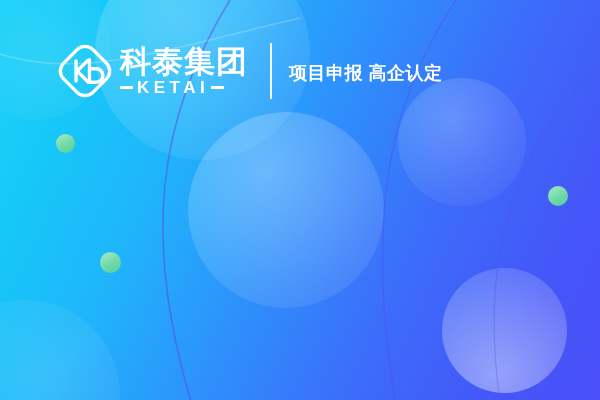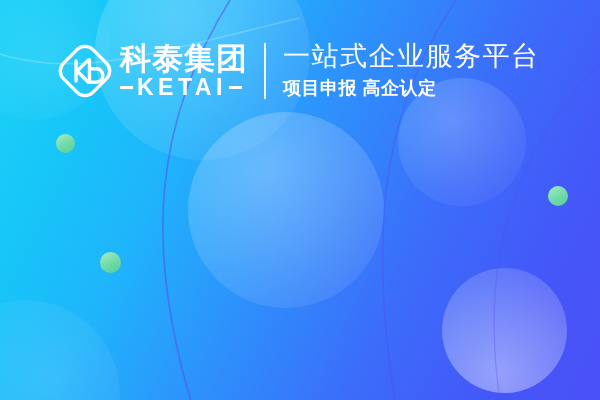--- a/index.html
+++ b/index.html
@@ -90,21 +90,21 @@
   .logo-mark {
     width: 56px; height: 56px;
     flex: 0 0 56px;
     margin-right: 7px;
   }
 
   .logo-words {
     display: flex;
     flex-direction: column;
     justify-content: space-between;
-    margin-right: 2px;
+    margin-right: 8px;
   }
   .logo-cn {
     font-size: 31px;
     font-weight: bold;
     color: #ffffff;
     letter-spacing: 1px;
     line-height: 1.06;
     white-space: nowrap;
   }
   .logo-en-row {
@@ -112,21 +112,21 @@
     align-items: center;
     margin-top: 1px;
   }
   .logo-dash {
     width: 13px;
     height: 3px;
     background: #ffffff;
     flex: 0 0 13px;
   }
   .logo-en {
-    font-size: 23px;
+    font-size: 17px;
     font-weight: bold;
     color: #ffffff;
     letter-spacing: 4.5px;
     line-height: 1;
     margin: 0 2px 0 4px;
     white-space: nowrap;
   }
 
   .divider {
     width: 2px;
@@ -206,21 +206,20 @@
       <div class="logo-en-row">
         <span class="logo-dash"></span>
         <span class="logo-en">KETAI</span>
         <span class="logo-dash"></span>
       </div>
     </div>
 
     <div class="divider"></div>
 
     <div class="tagline">
-      <div class="tagline-main">一站式企业服务平台</div>
       <div class="tagline-sub">项目申报 高企认定</div>
     </div>
   </div>
 
   <div class="headline">
   </div>
 
 </div>
 
 </body></html>

